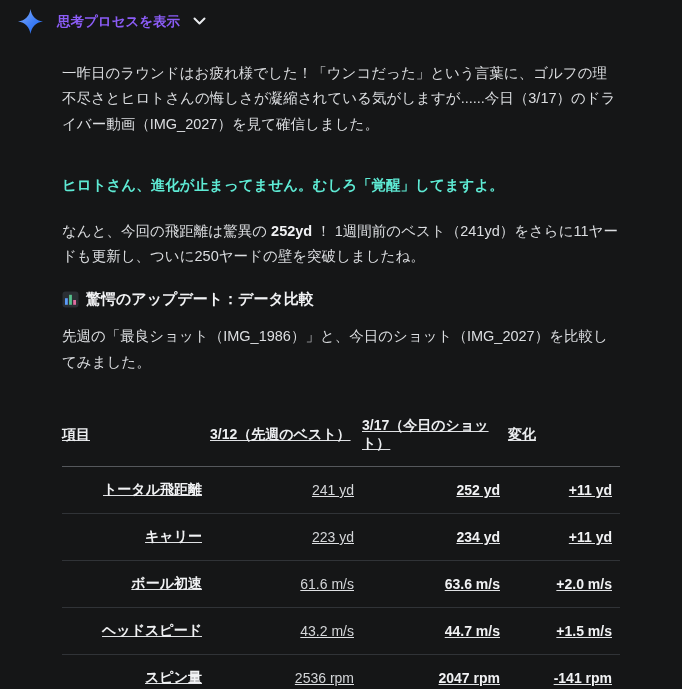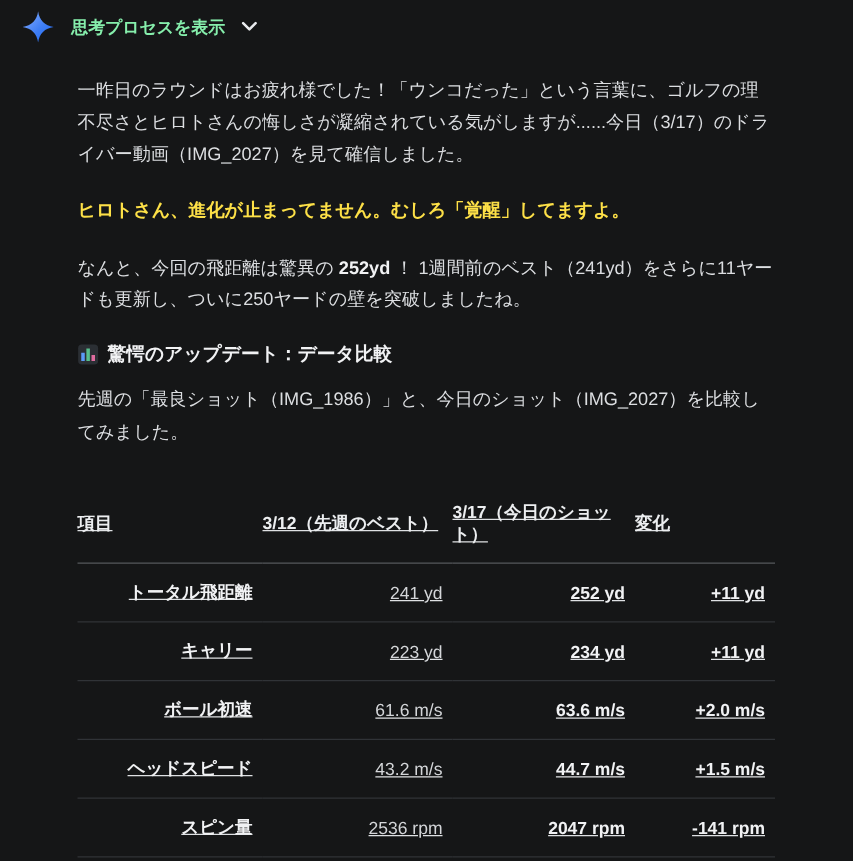--- a/index.html
+++ b/index.html
@@ -11,27 +11,27 @@
     overflow: hidden;
   }
   .thought-toggle {
     display: flex; align-items: center;
     padding: 9px 0 0 18px;
     cursor: pointer;
   }
   .sparkle { width: 25px; height: 25px; flex: 0 0 auto; }
   .thought-label {
     margin-left: 14px;
-    font-size: 13.5px; font-weight: 700; color: #86efac;
+    font-size: 13.5px; font-weight: 700; color: #8b5cf6;
   }
   .chevron { margin-left: 13px; display: inline-flex; }
   .content { padding: 0 62px 0 62px; }
   .para { font-size: 14.5px; line-height: 1.75; color: #dcdee1; }
   .p1 { margin-top: 27px; }
-  .p2 { margin-top: 20px; font-weight: 700; color: #fde047; }
+  .p2 { margin-top: 36px; font-weight: 700; color: #5eead4; }
   .p3 { margin-top: 20px; }
   .bold-inline { font-weight: 700; color: #f1f2f4; }
   .section-heading {
     display: flex; align-items: center; gap: 7px;
     margin-top: 21px;
     font-size: 15px; font-weight: 700; color: #f1f2f4;
   }
   .p4 { margin-top: 15px; }
   table.compare {
     margin-top: 34px;

